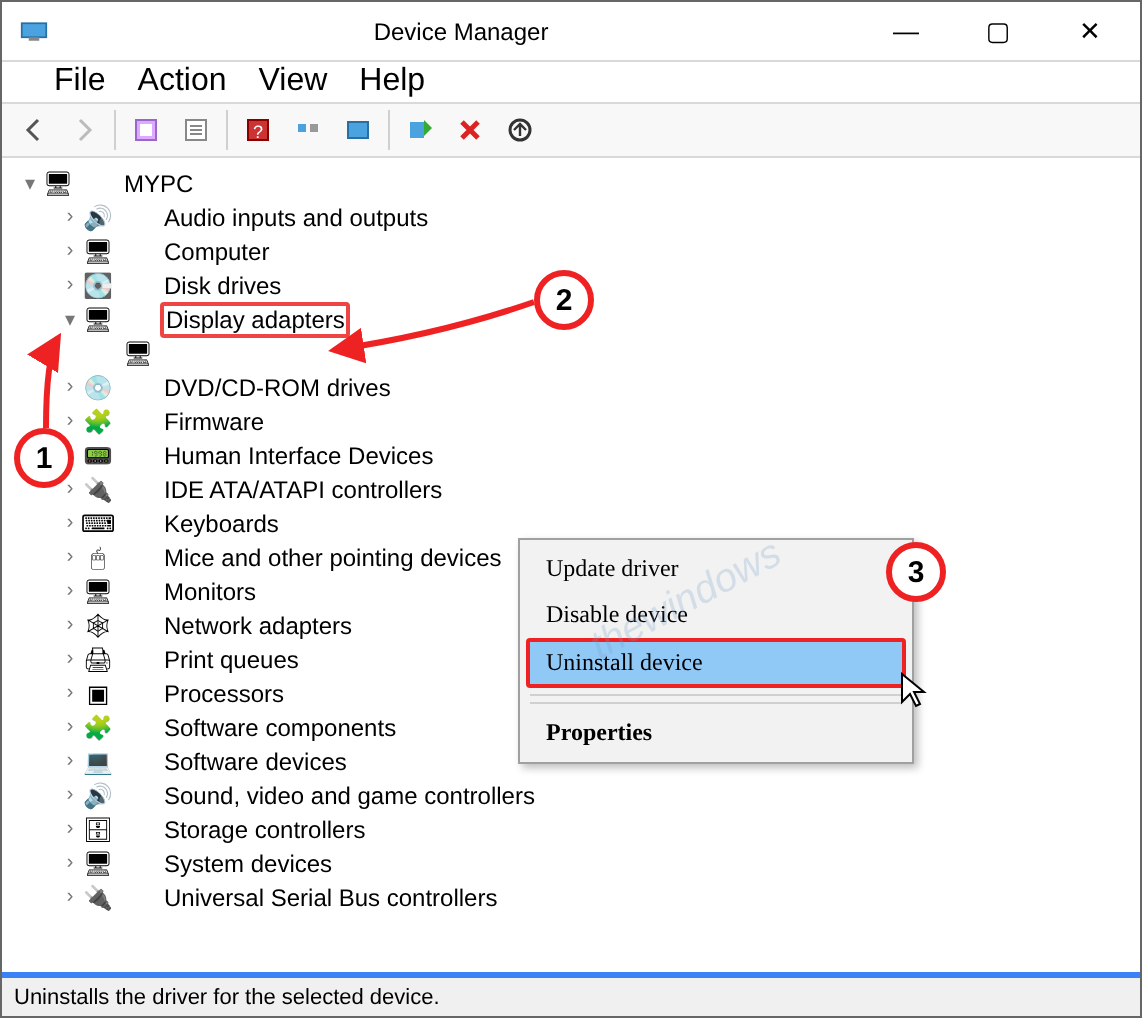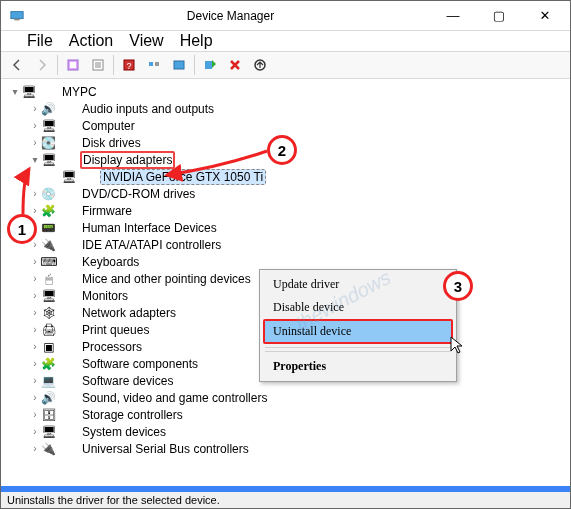--- a/index.html
+++ b/index.html
@@ -111,21 +111,21 @@
   }
   .ctxmenu .csep { height: 1px; background: #d0d0d0; margin: 3px 2px; }
   .ctxmenu .ci.bold { font-weight: 600; }
   
   .statusbar {
     position: absolute;
     bottom: 0; left: 0; right: 0;
     height: 22px;
     display: flex; align-items: center;
     padding: 0 6px;
-    border-top: 6px solid #3b82f6;
+    border-top: 3px solid #3b82f6;
     background: #f0f0f0;
     font-size: 11px; color: #000;
   }
   
   .annot {
     position: absolute;
     width: 30px; height: 30px;
     border: 3px solid #e22;
     border-radius: 50%;
     background: #fff;
@@ -271,21 +271,20 @@
         </div>
         <div class="node">
           <span class="arrow">▾</span>
           <span class="dev-icon">🖥</span>
           <span class="lbl hl-red">Display adapters</span>
         </div>
         <div class="children">
           <div class="node">
             <span class="arrow"></span>
             <span class="dev-icon">🖥</span>
-            <span class="lbl hl-sel hl-red">NVIDIA GeForce GTX 1050 Ti</span>
           </div>
         </div>
         <div class="node">
           <span class="arrow">›</span>
           <span class="dev-icon">💿</span>
           <span class="lbl">DVD/CD-ROM drives</span>
         </div>
         <div class="node">
           <span class="arrow">›</span>
           <span class="dev-icon">🧩</span>

